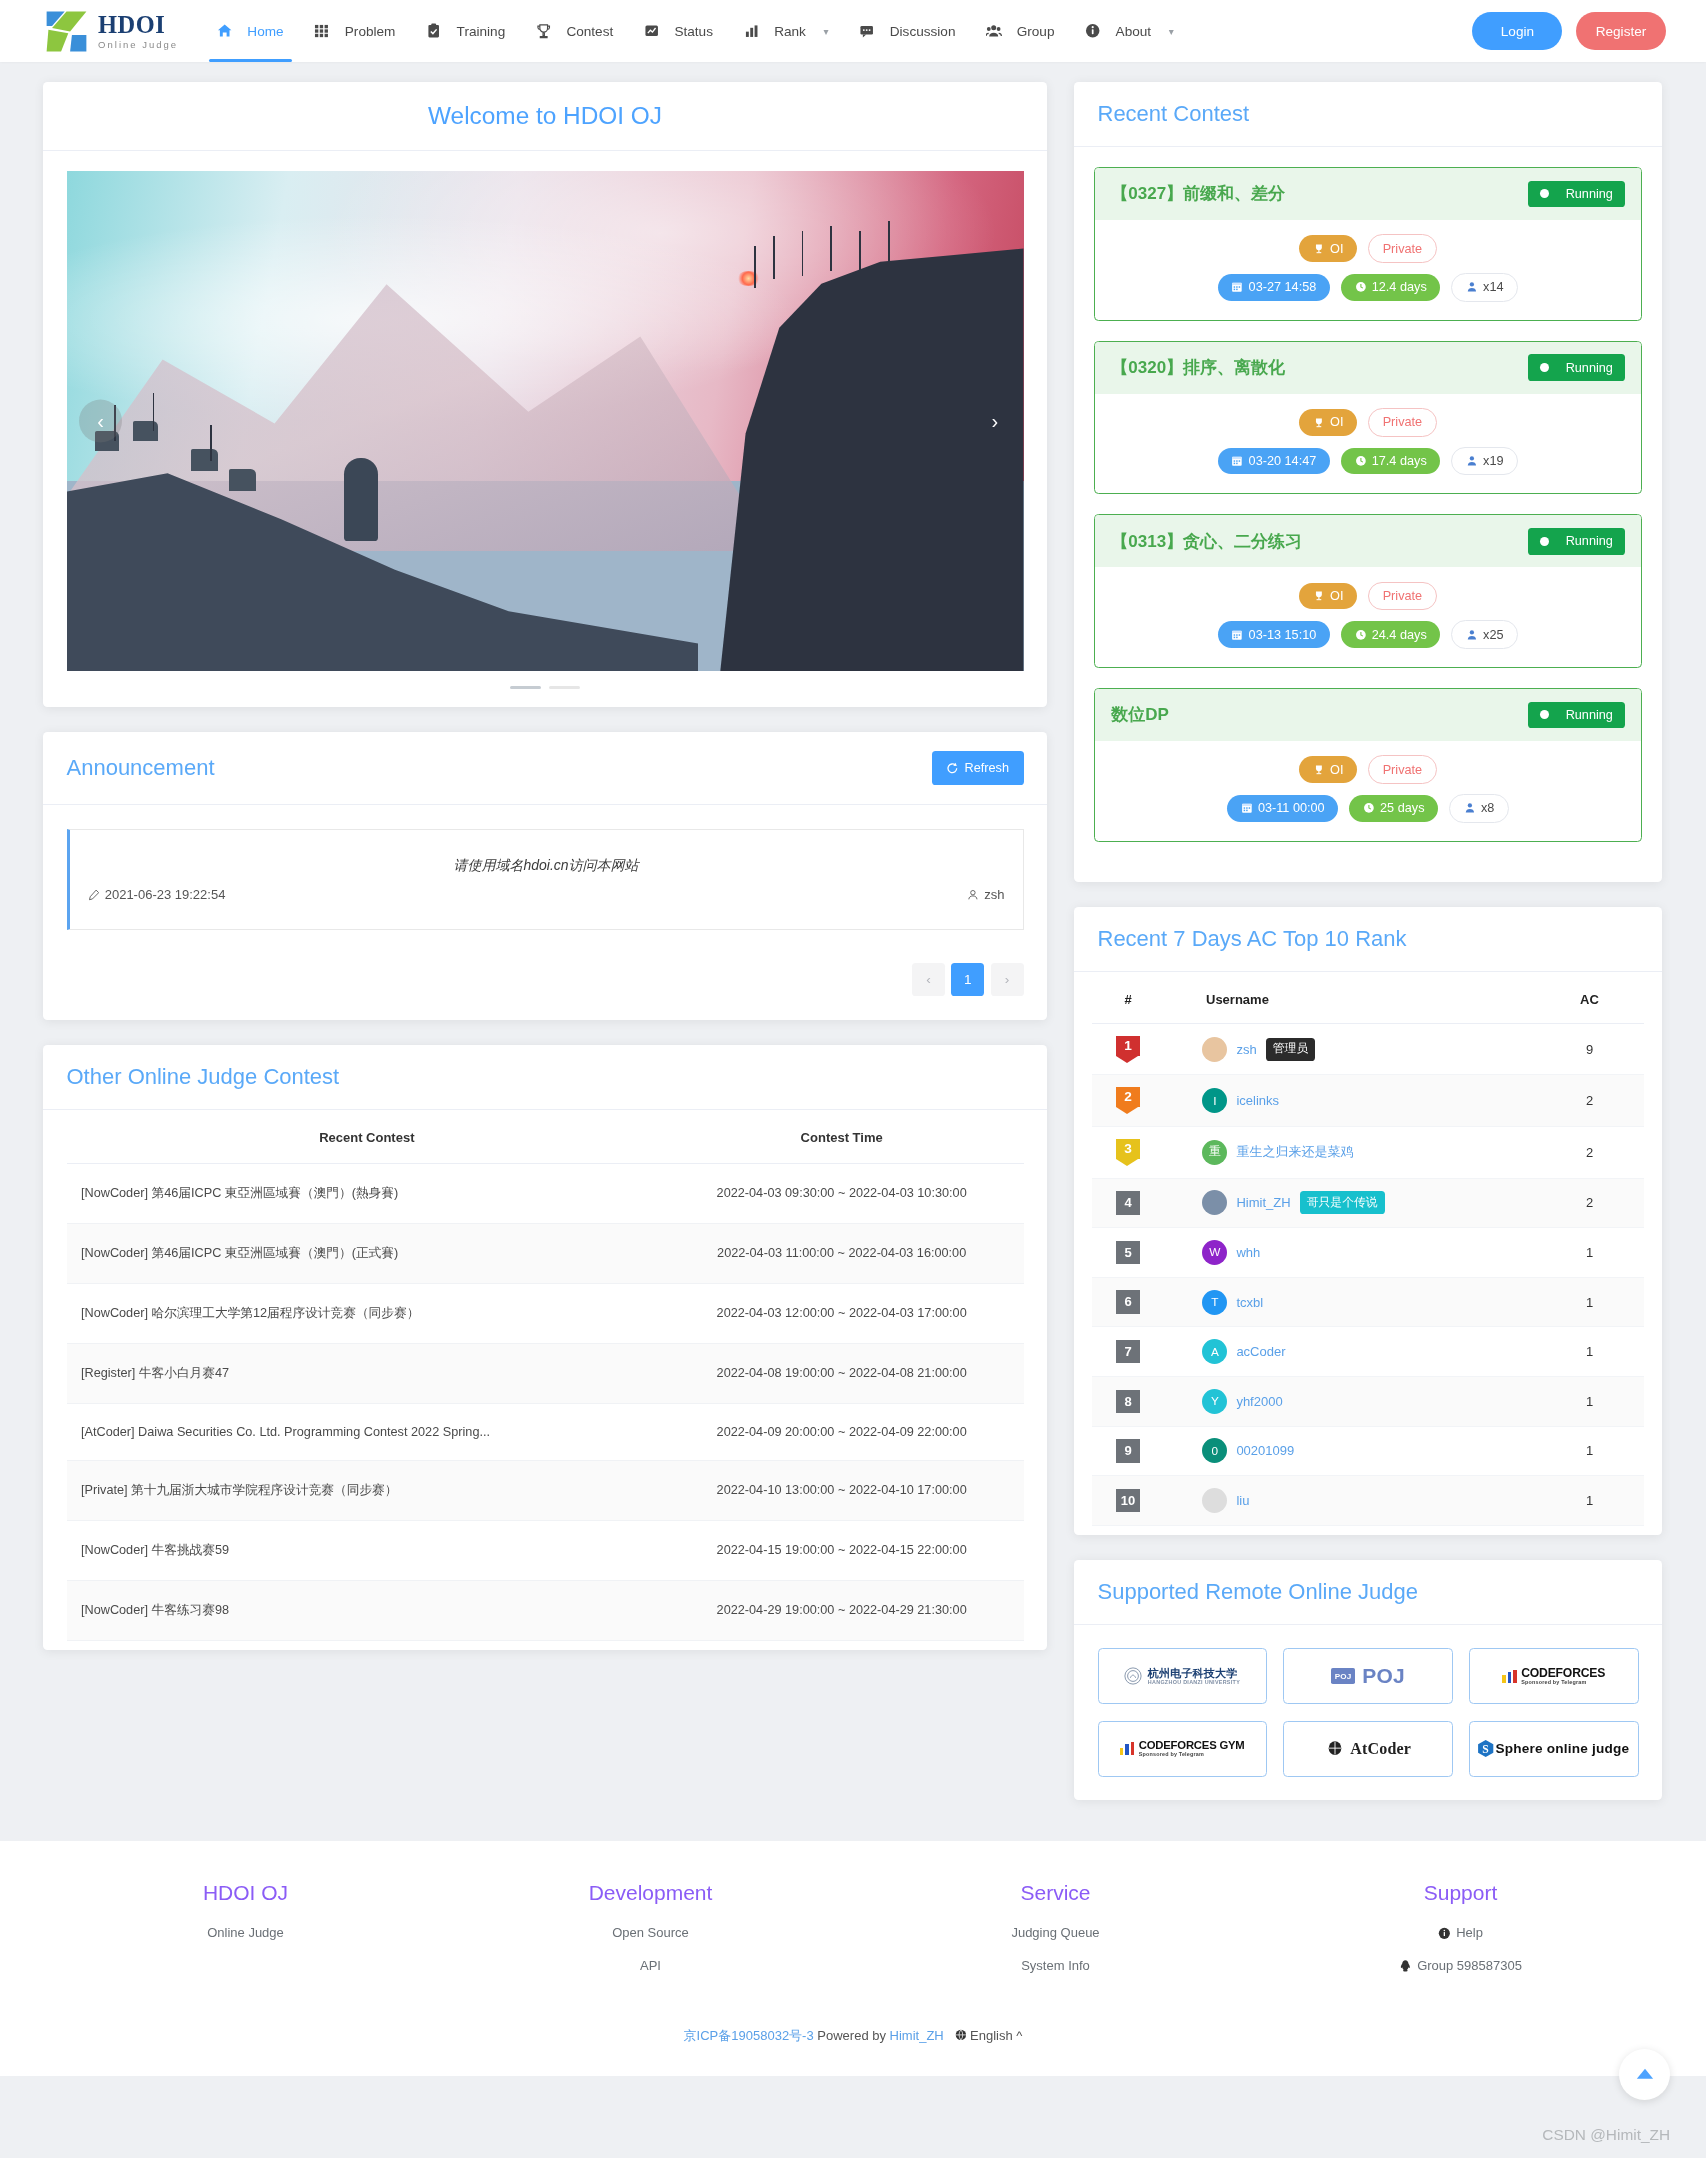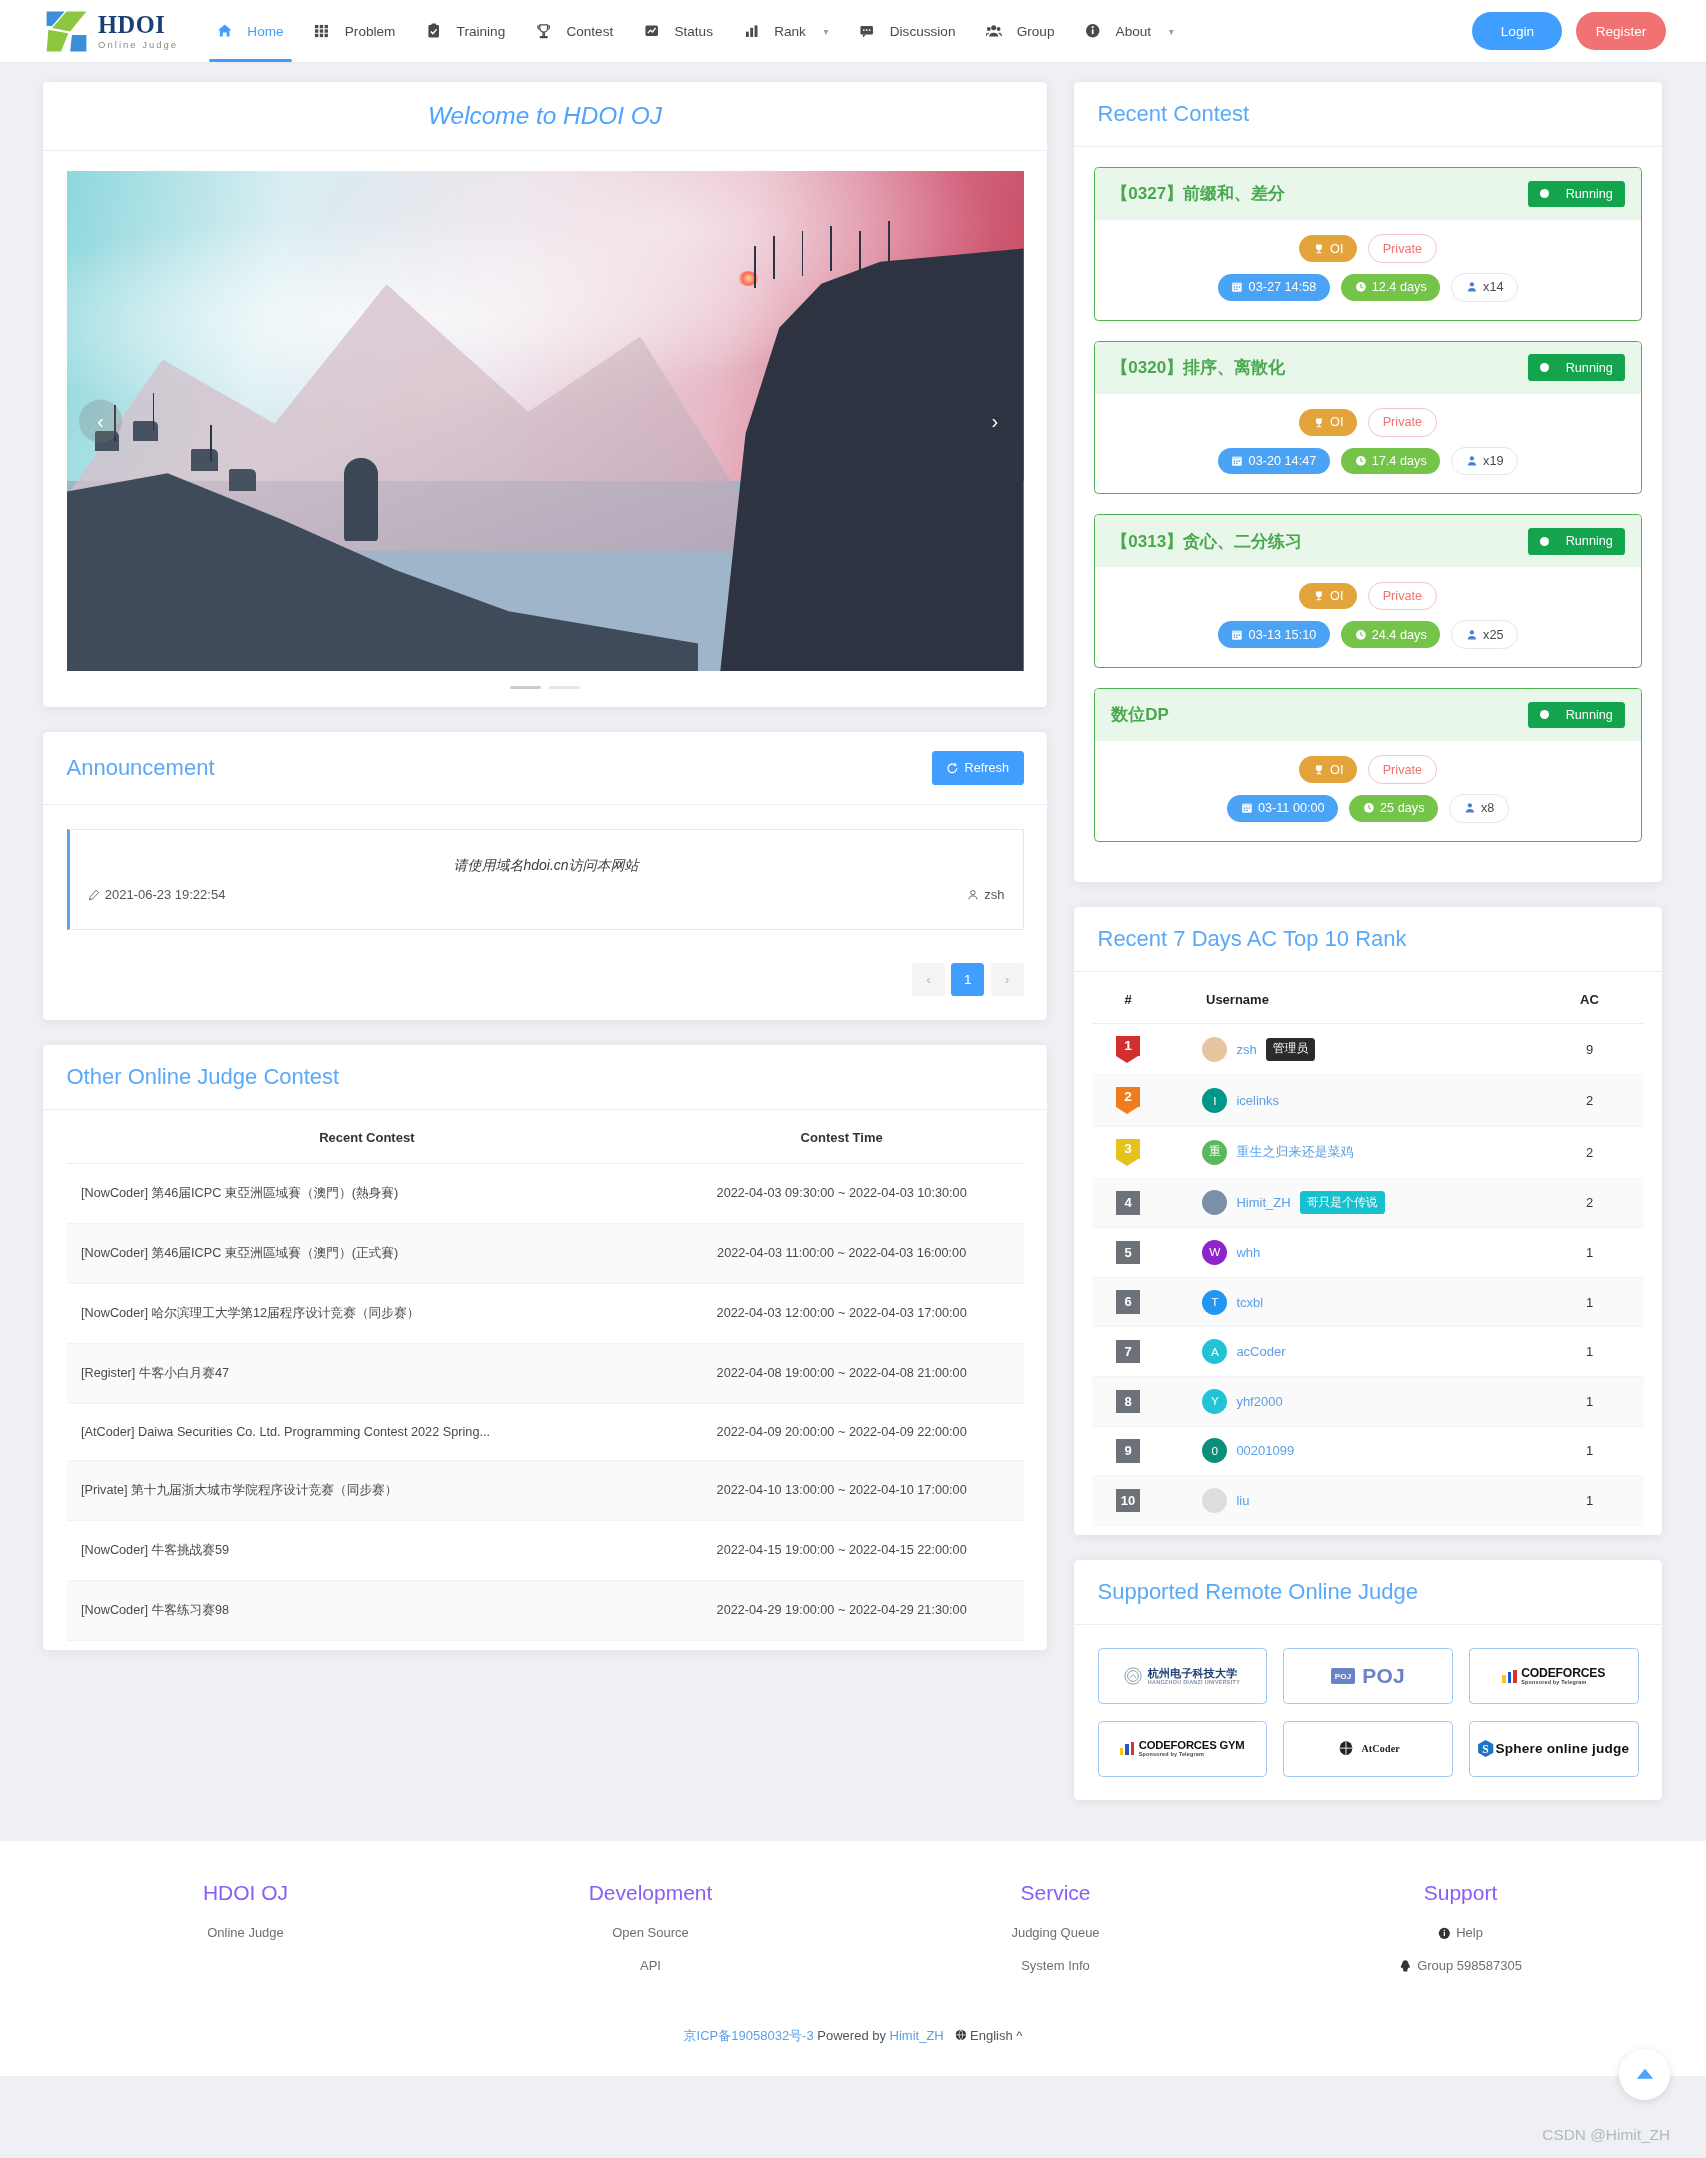--- a/index.html
+++ b/index.html
@@ -60,21 +60,21 @@
     margin-bottom:25px;
   }
   .card-head {
     padding:19px 23.5px; border-bottom:0.9px solid #ebeef5;
     display:flex; align-items:center; justify-content:space-between;
   }
   .card-title { font-size:22px; color:#5aa9f8; font-weight:normal; }
   .card-body { padding:23.5px; }
 
   
-  .welcome-head { justify-content:center; padding:20px 23.5px;font-style:italic; }
+  .welcome-head { justify-content:center; padding:20px 23.5px; }
   .welcome-title { font-size:24.4px; color:#4da3ff; }
   .carousel { position:relative; margin:20px 23.5px 0 23.5px; height:500px;
               overflow:hidden; background:#9fb5c9; }
   .carousel-img { position:absolute; inset:0; }
   .sky  { position:absolute; left:0; top:0; right:0; height:62%;
           background:linear-gradient(100deg,#8ed8dd 0%,#d9eef2 22%,#e9dfe8 45%,#e7b9c6 68%,#d4657f 88%,#c4485f 100%); }
   .sky2 { position:absolute; left:0; top:0; right:0; height:62%;
           background:radial-gradient(ellipse at 33% 48%, rgba(255,255,255,.75) 0%, rgba(255,255,255,0) 46%),
                      radial-gradient(ellipse at 62% 20%, rgba(255,255,255,.55) 0%, rgba(255,255,255,0) 40%); }
   .mtn  { position:absolute; left:-4%; top:18%; width:78%; height:58%;
@@ -832,21 +832,21 @@
               </span>
             </div>
             <div class="oj-item">
               <span class="oj-label">
                 <span style="display:flex;align-items:center;gap:5.4px;">
         <svg width="20" height="16.3" viewBox="0 0 22 18">
           <ellipse cx="11" cy="9" rx="7" ry="7.5" fill="#222"></ellipse>
                     <path d="M4 9h14" stroke="#fff" stroke-width="1"></path>
           <path d="M11 2v14" stroke="#fff" stroke-width="1"></path>
                   </svg>
-        <span style="font-size:10px;color:#222;font-family:'Liberation Serif',serif;">AtCoder</span>
+        <span style="font-size:16px;color:#222;font-family:'Liberation Serif',serif;">AtCoder</span>
                 </span>
               </span>
             </div>
             <div class="oj-item">
               <span class="oj-label">
                 <span style="display:flex;align-items:center;gap:1.8px;">
         <svg width="15.4" height="17" viewBox="0 0 17 19" style="font-size:13px">
           <path d="M8.5 0 17 4.7v9.6L8.5 19 0 14.3V4.7z" fill="#1d73c4"></path>
           <text x="8.5" y="14" font-size="13" fill="#fff" text-anchor="middle" font-family="Liberation Serif, serif" font-weight="bold">S</text>
                   </svg>

